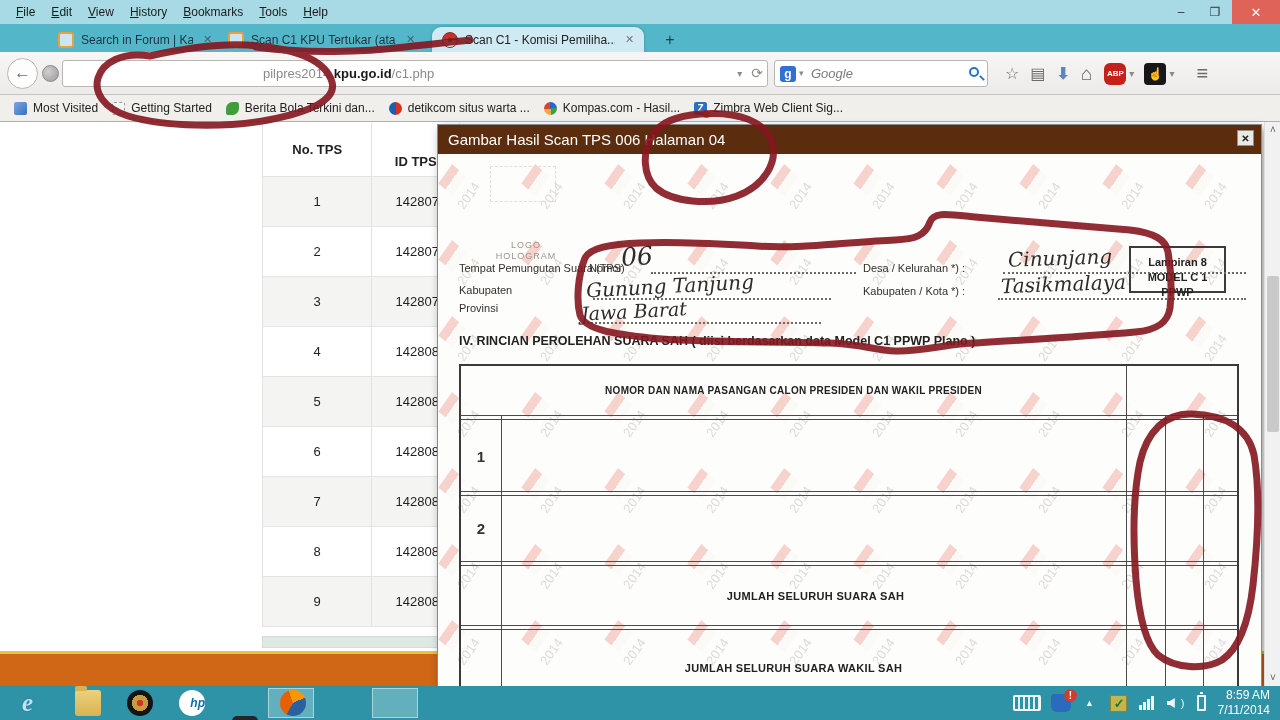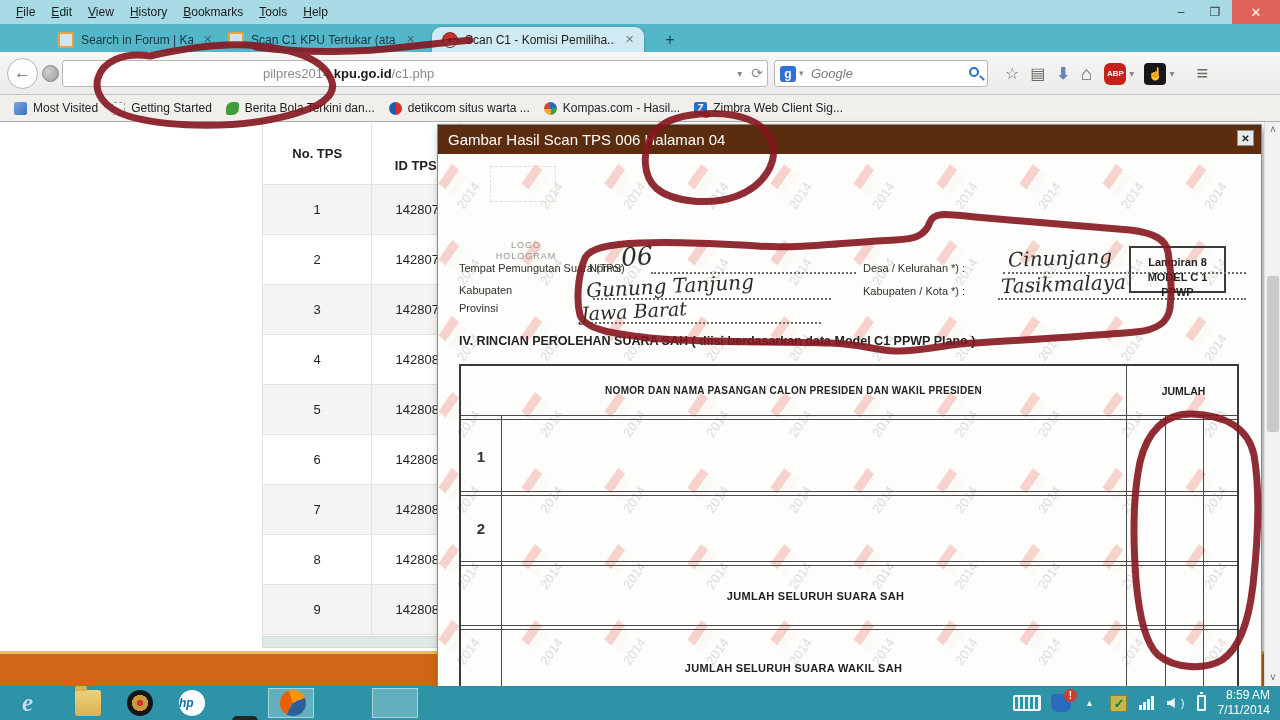--- a/index.html
+++ b/index.html
@@ -62,21 +62,21 @@
   .bmi.kp { background:conic-gradient(#2a67c9 0 90deg,#36a14a 90deg 180deg,#f2a93b 180deg 270deg,#d6452f 270deg 360deg); border-radius:50%; }
   .bmi.zb { background:#2b6fc4; color:#fff; font-size:10px; font-weight:bold; text-align:center; line-height:13px; position:relative; }
   .bmi.zb::after { content:""; position:absolute; right:-3px; bottom:-3px; width:7px; height:7px; background:#e8542c; border-radius:50%; }
 
   
   .content { position:absolute; left:0; top:122px; width:1264px; height:564px; background:#fff; }
   .ptable { position:absolute; left:262px; top:1px; width:198px; border-left:1px solid #e2e2e2; border-right:1px solid #e2e2e2; }
   .prow { display:flex; border-bottom:1px solid #e4e4e4; font-size:13px; color:#222; }
   .pc1 { width:110px; text-align:center; border-right:1px solid #e2e2e2; }
   .pc2 { width:87px; text-align:right; padding-right:20px; }
-  .phead { height:62px; font-weight:bold;justify-content:space-between; }
+  .phead { height:54px; font-weight:bold;justify-content:space-between; }
   .phead .pc1,.phead .pc2 { display:flex; align-items:center; justify-content:center; }
   .phead .pc2 { justify-content:center; padding-right:0;margin-top:23px; }
   .prow.data { height:50px; }
   .prow.data .pc1,.prow.data .pc2 { display:flex; align-items:center; justify-content:center; }
   .prow.data .pc2 { justify-content:flex-end; }
   .prow.alt { background:#f4f4f2; }
   .tealstrip { position:absolute; left:262px; top:514px; width:198px; height:12px; background:#dfe9e4; border:1px solid #d2ddd7; }
   .yellowline { position:absolute; left:0; top:529px; width:1264px; height:3px; background:#e6c53e; }
   .orangebar { position:absolute; left:0; top:532px; width:1264px; height:32px; background:#cf6716; }
 
@@ -119,21 +119,21 @@
   .annot { position:absolute; left:0; top:0; z-index:50; pointer-events:none; }
 
   
   .taskbar { position:absolute; left:0; top:686px; width:1280px; height:34px; background:#2f93a7; z-index:60; }
   .tbtile { position:absolute; top:2px; width:46px; height:30px; background:rgba(255,255,255,.26); border:1px solid rgba(255,255,255,.45); }
   .tbicon { position:absolute; top:4px; width:26px; height:26px; }
   .ie-e { color:#bfe3f5; font-size:25px; font-style:italic; font-weight:bold; font-family:"Liberation Serif",serif; line-height:26px; text-shadow:0 0 2px #1d6fa8; }
   .folder { background:linear-gradient(#ecd27c,#d9b254); border-radius:3px; position:relative; }
   .folder::before { content:""; position:absolute; left:0; top:-4px; width:12px; height:5px; background:#d9b254; border-radius:2px 2px 0 0; }
   .vinyl { background:radial-gradient(circle,#d4322a 0 3px,#c89b3f 3px 8px,#141414 8px); border-radius:50%; }
-  .hp { background:#fff; border-radius:50%; color:#0a6ea8; font-size:12px; font-weight:bold; font-style:italic; text-align:left; line-height:26px; }
+  .hp { background:#fff; border-radius:50%; color:#0a6ea8; font-size:12px; font-weight:bold; font-style:italic; text-align:right; line-height:26px; }
   .vid { background:#232526; border-radius:5px; position:relative; }
   .vid::before { content:""; position:absolute; left:6px; top:8px; width:10px; height:9px; background:#e8e8e8; border-radius:1px; }
   .vid::after { content:""; position:absolute; left:17px; top:9px; border-left:5px solid #e8e8e8; border-top:3px solid transparent; border-bottom:3px solid transparent; }
   .ff { background:conic-gradient(from 210deg,#e66000 0 130deg,#ff9500 130deg 215deg,#2b5f9e 215deg 360deg); border-radius:50%; }
 
   .tray { position:absolute; right:0; top:0; height:34px; display:flex; align-items:center; }
   .kbd { width:28px; height:16px; border:2px solid #f2f7f8; border-radius:2px; background:repeating-linear-gradient(90deg, transparent 0 3px, rgba(240,247,248,.9) 3px 5px); margin-right:10px; }
   .alerticon { position:relative; width:20px; height:18px; background:#2a6bc0; border-radius:3px 3px 6px 6px; margin-right:14px; }
   .alerticon::after { content:"!"; position:absolute; right:-6px; top:-5px; width:13px; height:13px; background:#d43a2f; color:#fff; border-radius:50%; font-size:10px; font-weight:bold; text-align:center; line-height:13px; }
   .uparrow { color:#eef6f8; font-size:9px; margin-right:16px; }
@@ -328,21 +328,20 @@
       <div class="dots" style="left:213px; top:118px; width:205px;"></div>
       <div class="dots" style="left:155px; top:144px; width:238px;"></div>
       <div class="dots" style="left:145px; top:168px; width:238px;"></div>
       <div class="dots" style="left:565px; top:118px; width:243px;"></div>
       <div class="dots" style="left:560px; top:144px; width:248px;"></div>
 
       <div class="sectitle">IV. RINCIAN PEROLEHAN SUARA SAH ( diisi berdasarkan data Model C1 PPWP Plano )</div>
 
       <div class="ftable">
         <div class="fhead">NOMOR DAN NAMA PASANGAN CALON PRESIDEN DAN WAKIL PRESIDEN</div>
-        <div class="fheadj">JUMLAH</div>
         <div class="vline part" style="left:40px;"></div>
         <div class="vline" style="left:665px;"></div>
         <div class="vline part" style="left:704px;"></div>
         <div class="vline part" style="left:742px;"></div>
         <div class="hsep" style="top:49px;"></div>
         <div class="hsep" style="top:53px;"></div>
         <div class="cno" style="top:82px;">1</div>
         <div class="hsep" style="top:125px;"></div>
         <div class="hsep" style="top:129px;"></div>
         <div class="cno" style="top:154px;">2</div>

